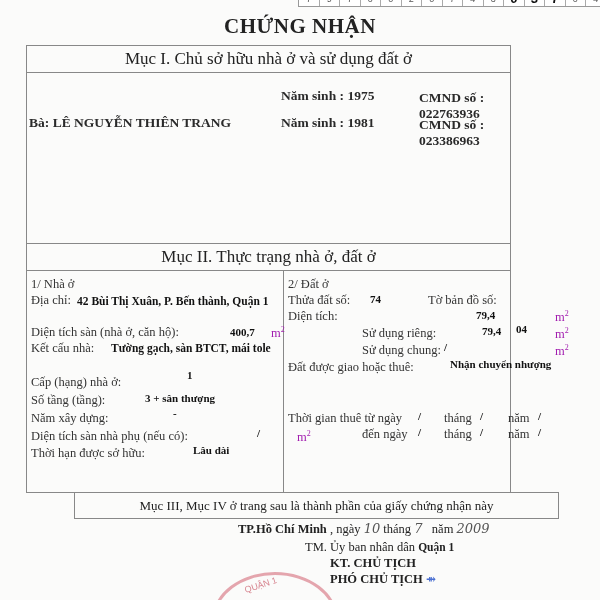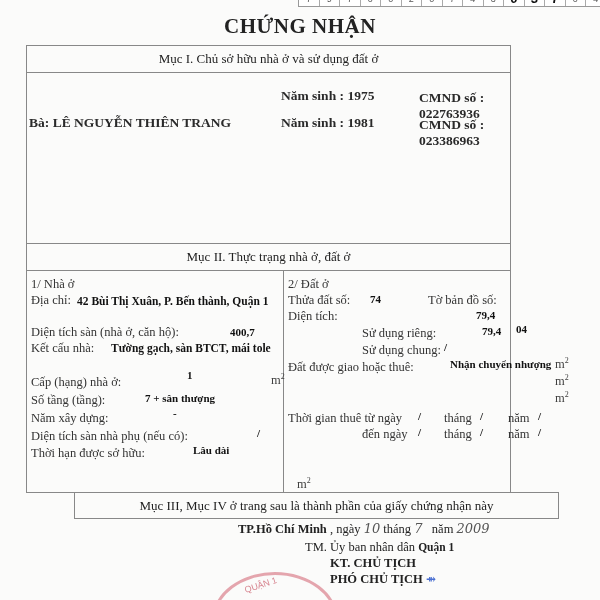--- a/index.html
+++ b/index.html
@@ -18,35 +18,35 @@
     font-family:"Liberation Sans",sans-serif; font-size:9px; color:#555;
     text-align:center; line-height:14px;
   }
   .serial span.big { font-size:13px; font-weight:bold; color:#111; }
   .serial span:last-child { border-right:none; }
   .title {
     position:absolute; top:14px; left:0; width:600px; text-align:center;
     font-size:21px; font-weight:bold; letter-spacing:0.5px; color:#222;
   }
   .box { position:absolute; left:26px; width:485px; border:1px solid #888; box-sizing:border-box; }
-  .sec-head { text-align:center; font-size:13px; color:#222; }
+  .sec-head { text-align:center; font-size:17px; color:#222; }
   .sec1 { top:45px; height:199px; }
   .sec1 .sec-head { height:26px; line-height:26px; border-bottom:1px solid #888; }
   .owners { position:absolute; top:47px; left:2px; width:480px; font-size:13.5px; font-weight:bold; color:#2a2a2a; }
   .owner-row { position:relative; height:27px; }
   .owner-row .name { position:absolute; left:0; }
   .owner-row .birth { position:absolute; left:252px; }
   .owner-row .idno { position:absolute; left:390px; top:2px; }
   .sec2 { top:243px; height:250px; }
   .sec2 .sec-head { height:26px; line-height:26px; border-bottom:1px solid #888; }
   .col-left { position:absolute; top:27px; left:0; width:256px; height:222px; border-right:1px solid #888; font-size:12.5px; }
   .col-right { position:absolute; top:27px; left:257px; width:226px; height:222px; font-size:12.5px; }
   .ln { position:absolute; white-space:nowrap; color:#333; }
   .v { position:absolute; white-space:nowrap; font-weight:bold; color:#111; font-size:11px; }
-  .unit { position:absolute; white-space:nowrap; color:#404040;margin-top:47px; }
+  .unit { position:absolute; white-space:nowrap; color:#a21caf; }
   .unit sup { font-size:8px; }
   .sec3 { top:492px; height:27px; line-height:25px; font-size:13px; text-align:center; color:#222;margin-left:48px; }
   .sig { position:absolute; font-size:12.5px; white-space:nowrap; color:#222; }
   .hand { font-family:"DejaVu Serif",serif; font-style:italic; color:#555; font-size:13px; }
   .stamp {
     position:absolute; left:212px; top:572px; width:120px; height:90px;
     border:3px solid rgba(200,60,80,0.45); border-radius:50%;
   }
   .stamp-text { position:absolute; left:244px; top:580px; font-size:9px; color:rgba(190,50,70,0.6); transform:rotate(-18deg); font-family:"Liberation Sans",sans-serif; }
   .scratch { color:#4a6fd1; font-size:12px; }
@@ -101,21 +101,21 @@
     <span class="v" style="left:203px;top:55px;">400,7</span>
     <span class="unit" style="left:244px;top:54px;"><span>m</span><sup>2</sup></span>
 
     <span class="ln" style="left:4px;top:70px;">Kết cấu nhà:</span>
     <span class="v" style="left:84px;top:71px;font-size:11.5px;">Tường gạch, sàn BTCT, mái tole</span>
 
     <span class="ln" style="left:4px;top:104px;">Cấp (hạng) nhà ở:</span>
     <span class="v" style="left:160px;top:98px;">1</span>
 
     <span class="ln" style="left:4px;top:122px;">Số tầng (tầng):</span>
-    <span class="v" style="left:118px;top:121px;">7 + sân thượng</span>
+    <span class="v" style="left:118px;top:121px;">3 + sân thượng</span>
 
     <span class="ln" style="left:4px;top:140px;">Năm xây dựng:</span>
     <span class="v" style="left:146px;top:136px;">-</span>
 
     <span class="ln" style="left:4px;top:158px;">Diện tích sàn nhà phụ (nếu có):</span>
     <span class="v" style="left:230px;top:156px;">/</span>
     <span class="unit" style="left:270px;top:158px;"><span>m</span><sup>2</sup></span>
 
     <span class="ln" style="left:4px;top:175px;">Thời hạn được sở hữu:</span>
     <span class="v" style="left:166px;top:173px;">Lâu dài</span>

